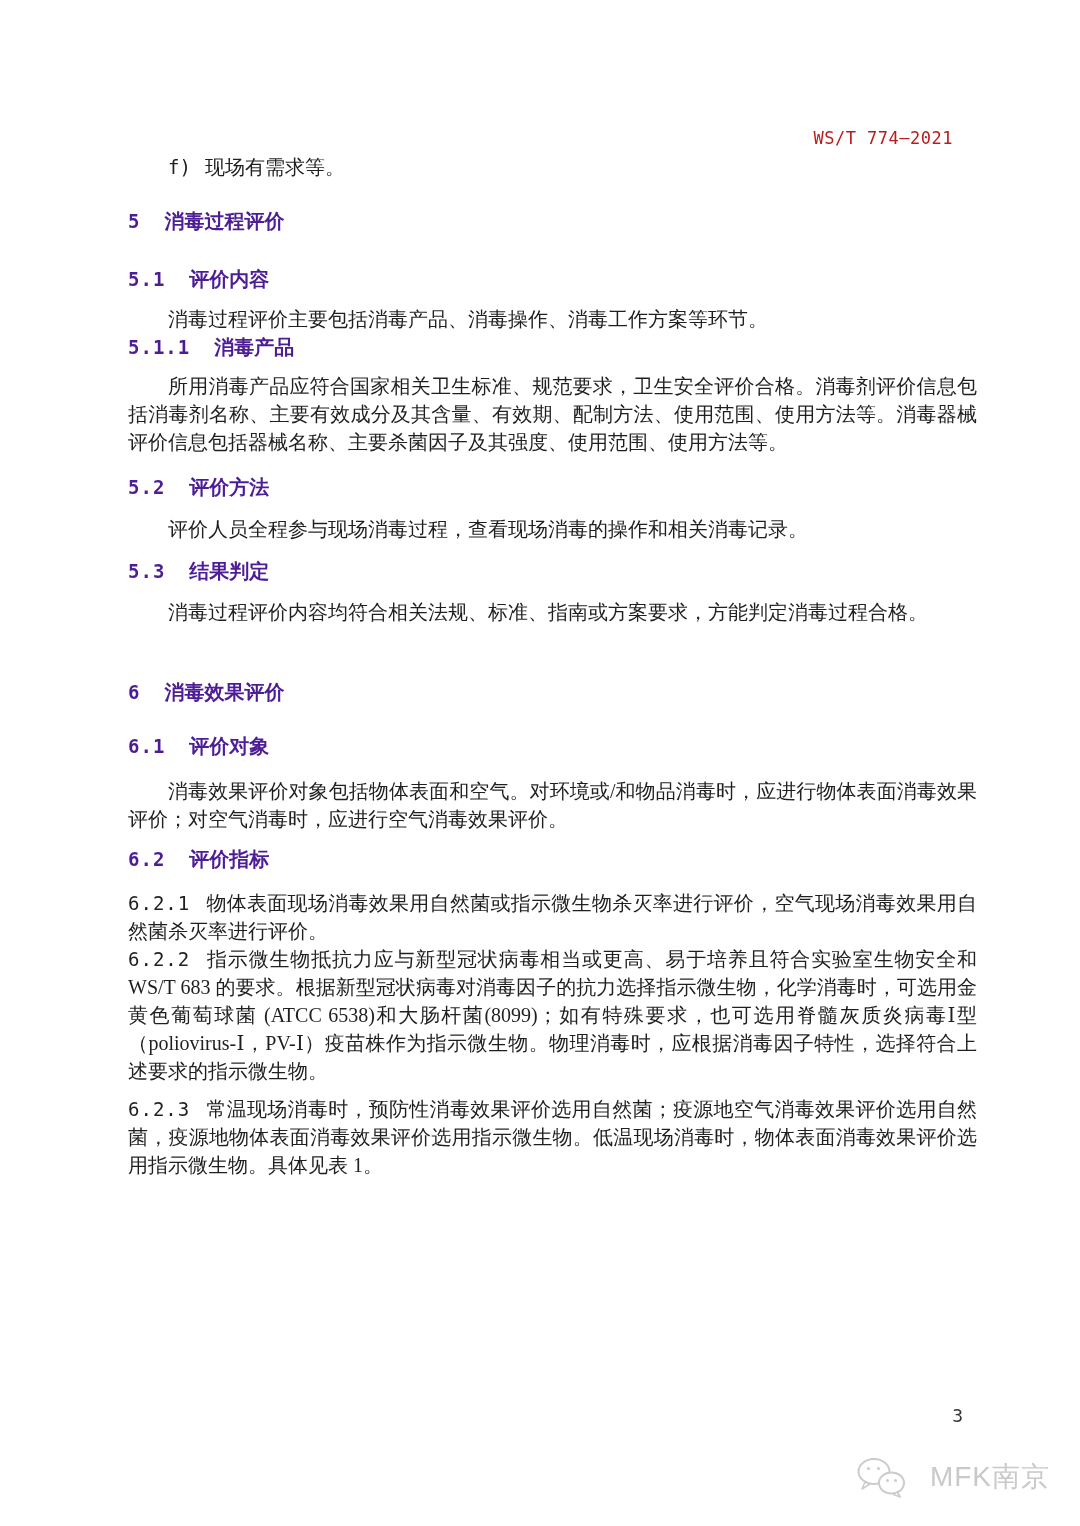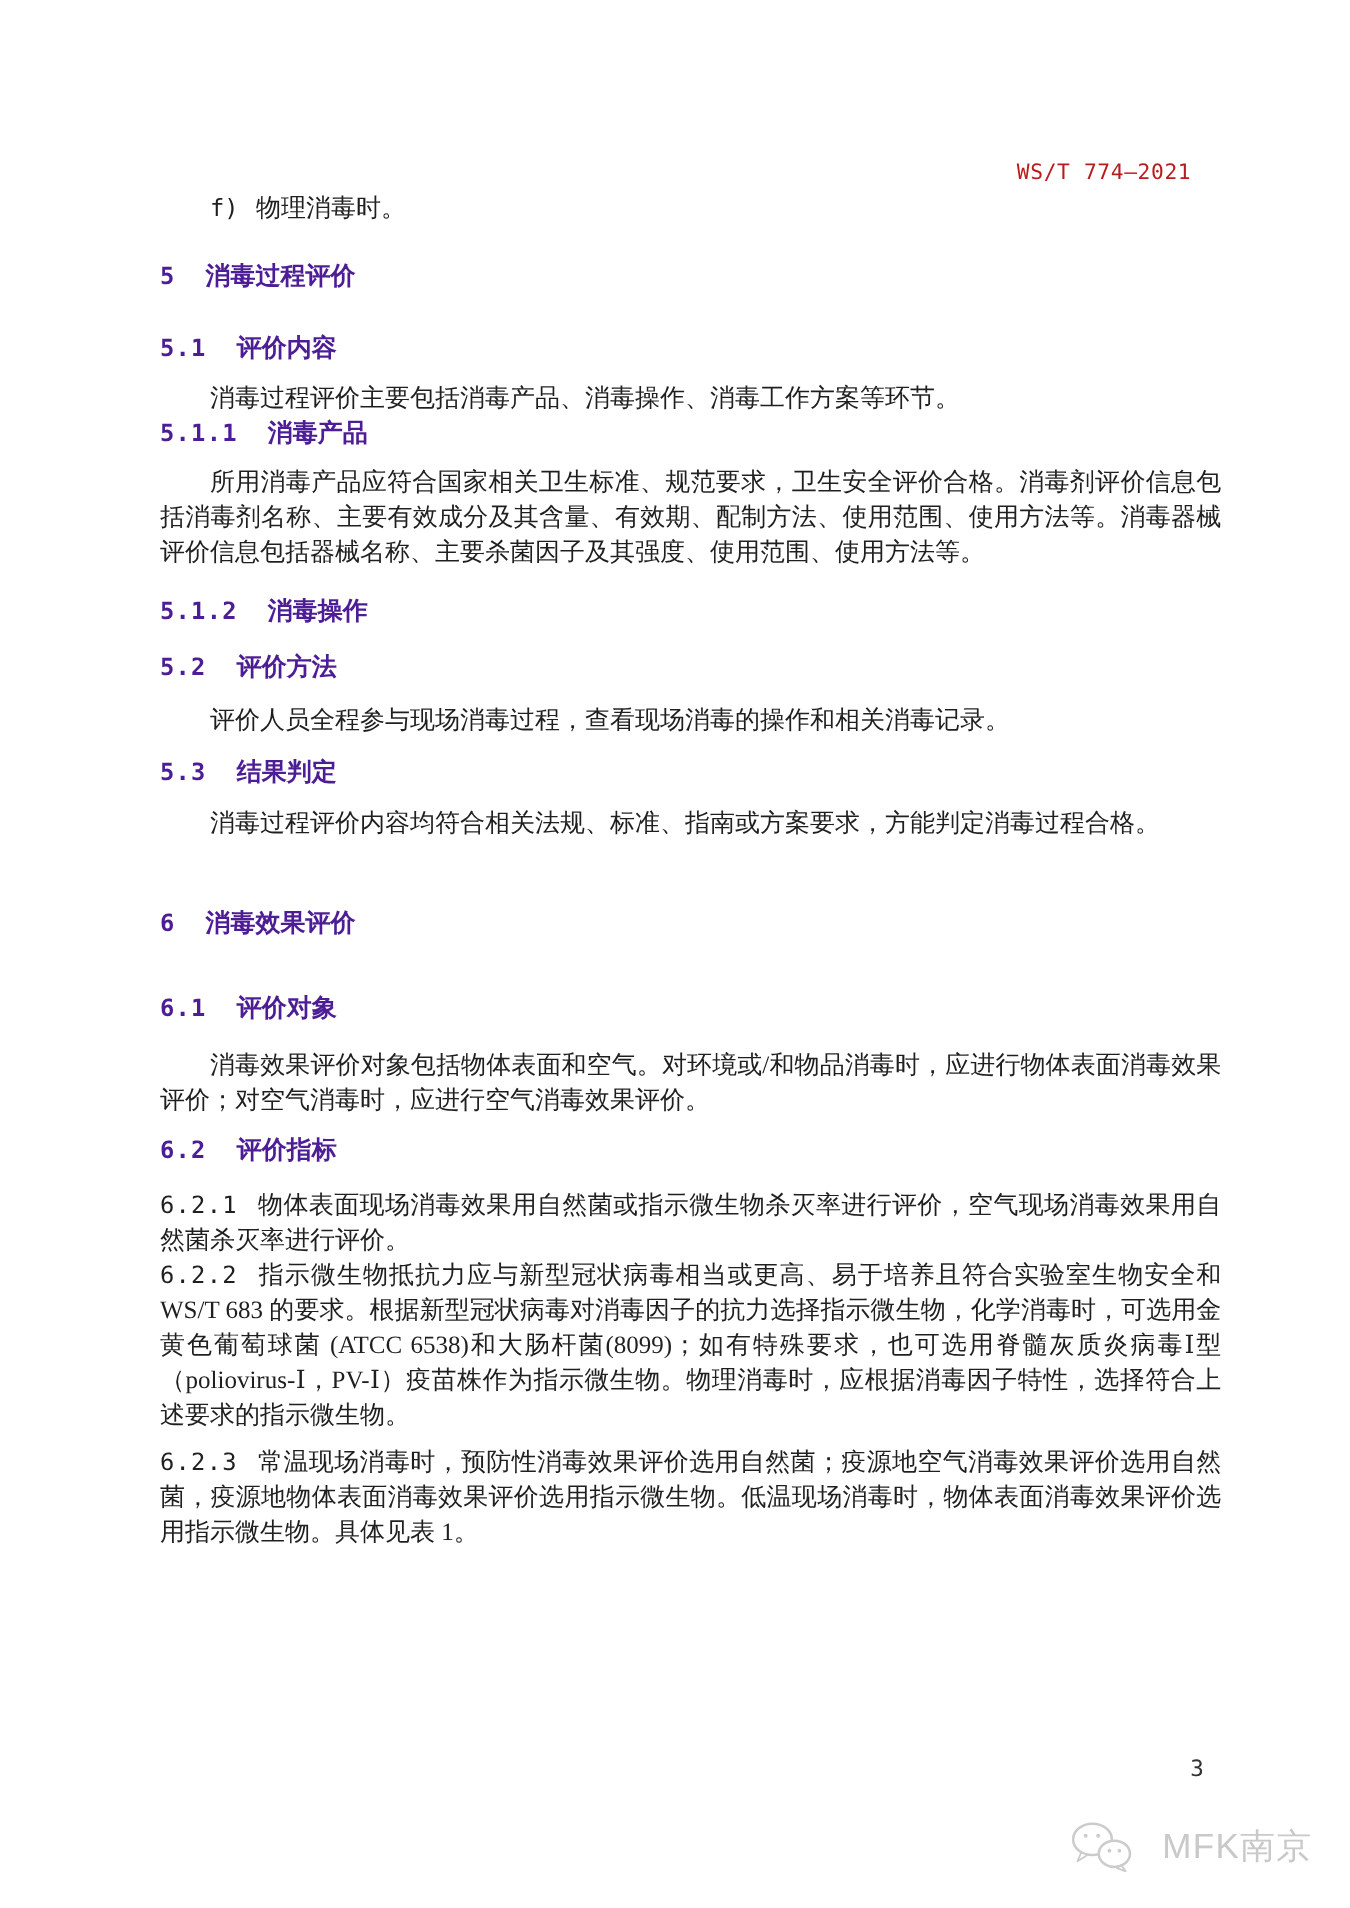--- a/index.html
+++ b/index.html
@@ -56,61 +56,58 @@
   .wechat-icon svg{display:block;}
 </style>
 </head>
 <body>
 
 <div class="doc-header">WS/T 774—2021</div>
 
 <div class="content">
 
   <div class="f-item">
-    <span class="f-marker">f)</span><span>物理消毒时。</span>
+    <span class="f-marker">f)</span><span>现场有需求等。</span>
   </div>
 
   <div class="h1" style="margin-top:26px">
     <span class="hnum">5</span><span>消毒过程评价</span>
   </div>
 
   <div class="h2" style="margin-top:30px">
     <span class="hnum">5.1</span><span>评价内容</span>
   </div>
 
   <div class="para" style="margin-top:12px">消毒过程评价主要包括消毒产品、消毒操作、消毒工作方案等环节。</div>
 
   <div class="h3" style="">
     <span class="hnum">5.1.1</span><span>消毒产品</span>
   </div>
 
   <div class="para" style="margin-top:11px">所用消毒产品应符合国家相关卫生标准、规范要求，卫生安全评价合格。消毒剂评价信息包括消毒剂名称、主要有效成分及其含量、有效期、配制方法、使用范围、使用方法等。消毒器械评价信息包括器械名称、主要杀菌因子及其强度、使用范围、使用方法等。</div>
 
-  <div class="h3" style="margin-top:19px">
-    <span class="hnum">5.1.2</span><span>消毒操作</span>
-  </div>
 
 
   <div class="h2" style="margin-top:17px">
     <span class="hnum">5.2</span><span>评价方法</span>
   </div>
 
   <div class="para" style="margin-top:14px">评价人员全程参与现场消毒过程，查看现场消毒的操作和相关消毒记录。</div>
 
   <div class="h2" style="margin-top:14px">
     <span class="hnum">5.3</span><span>结果判定</span>
   </div>
 
   <div class="para" style="margin-top:13px">消毒过程评价内容均符合相关法规、标准、指南或方案要求，方能判定消毒过程合格。</div>
 
   <div class="h1" style="margin-top:52px">
     <span class="hnum">6</span><span>消毒效果评价</span>
   </div>
 
-  <div class="h2" style="margin-top:40px">
+  <div class="h2" style="margin-top:26px">
     <span class="hnum">6.1</span><span>评价对象</span>
   </div>
 
   <div class="para" style="margin-top:17px">消毒效果评价对象包括物体表面和空气。对环境或/和物品消毒时，应进行物体表面消毒效果评价；对空气消毒时，应进行空气消毒效果评价。</div>
 
   <div class="h2" style="margin-top:12px">
     <span class="hnum">6.2</span><span>评价指标</span>
   </div>
 
   <div class="npara" style="margin-top:16px">

